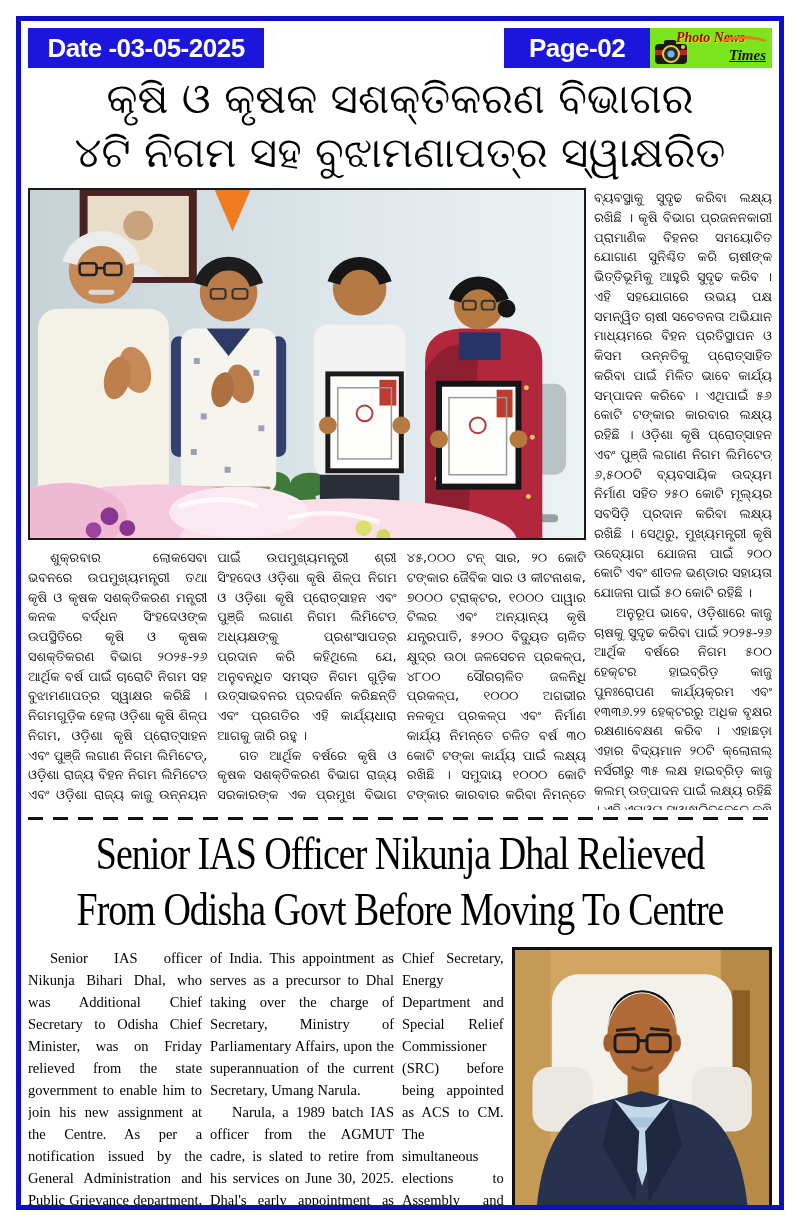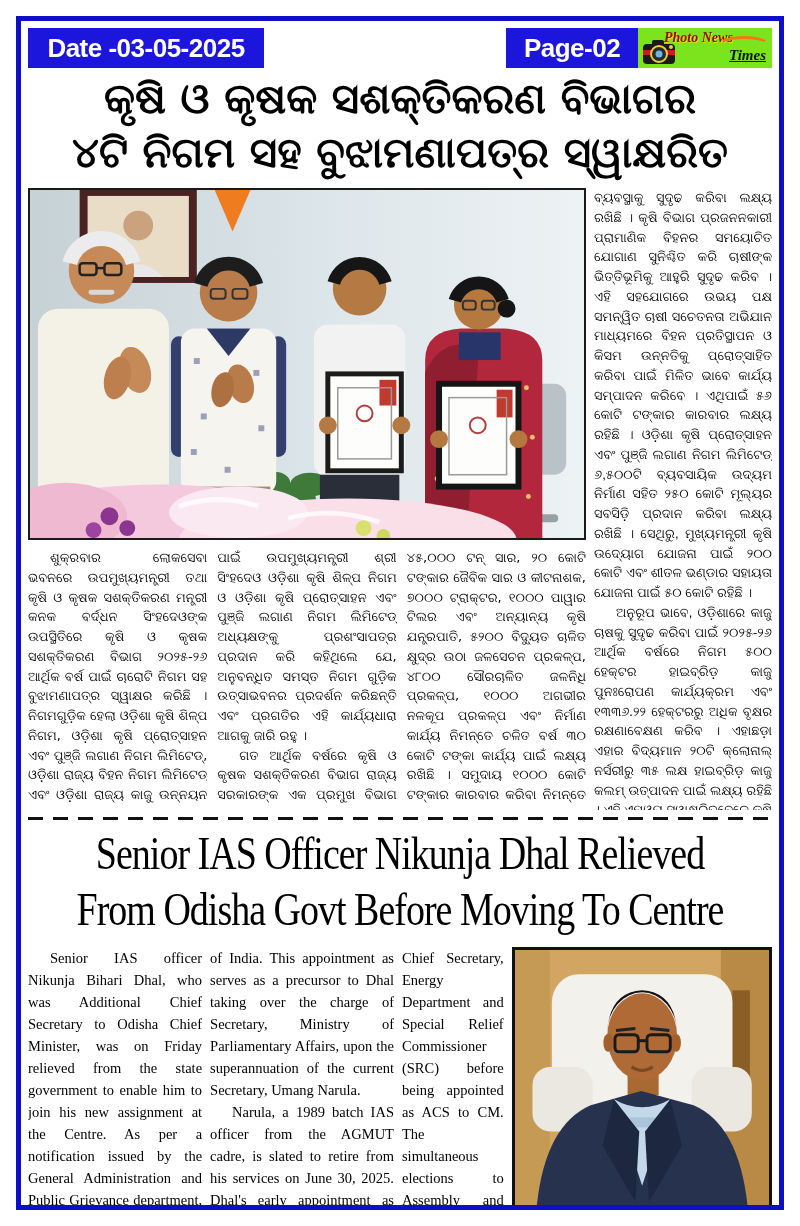--- a/index.html
+++ b/index.html
@@ -10,32 +10,32 @@
     position:absolute; left:16px; top:16px; width:768px; height:1194px;
     border:5px solid #0f0fc6; background:#fff; padding:5px 7px; overflow:hidden;
   }
 
   
   .header-row { display:flex; justify-content:space-between; align-items:stretch; height:40px; margin-top:2px; }
   .hdr-box { background:#1c16dd; color:#fff; font-weight:bold; font-size:26px;
              display:flex; align-items:center; justify-content:center; letter-spacing:-0.5px; }
   .date-box { width:236px; }
   .right-group { display:flex; }
-  .page-box { width:132px; }
-  .logo-box { width:134px; background:#7ce41c; position:relative; overflow:hidden; }
+  .page-box { width:146px; }
+  .logo-box { width:122px; background:#7ce41c; position:relative; overflow:hidden; }
   .logo-word1 { position:absolute; left:26px; top:2px; font-family:"Liberation Serif",serif;
     font-style:italic; font-weight:bold; font-size:14px; color:#8a1212; text-shadow:1px 1px 0 #ffd400; white-space:nowrap;}
   .logo-word2 { position:absolute; right:6px; bottom:4px; font-family:"Liberation Serif",serif;
     font-style:italic; font-weight:bold; font-size:15px; color:#111;text-decoration:underline; }
   .logo-swoosh { position:absolute; right:2px; bottom:14px; width:52px; height:18px;
     border:3px solid transparent; border-top:3px solid #f07818; border-radius:50%; }
   .logo-cam { position:absolute; left:2px; bottom:0; }
 
   
-  .odia-headline { text-align:center; font-weight:bold; font-size:42px; line-height:54px;
+  .odia-headline { text-align:center; font-weight:normal; font-size:42px; line-height:54px;
     height:112px; overflow:hidden; margin-top:4px; font-family:"DejaVu Sans", sans-serif; }
 
   
   .odia-section { display:flex; gap:8px; margin-top:4px; height:622px; overflow:hidden; }
   .odia-left { width:558px; }
   .main-photo { width:558px; height:352px; border:2px solid #1a1a1a; background:#dfe7ea; }
   .main-photo svg { display:block; width:100%; height:100%; }
   .three-cols { display:flex; gap:10px; margin-top:8px; height:258px; overflow:hidden; }
   .ocol { flex:1; font-size:13px; line-height:1.52; text-align:justify; overflow:hidden;
           font-family:"DejaVu Sans", sans-serif; }

